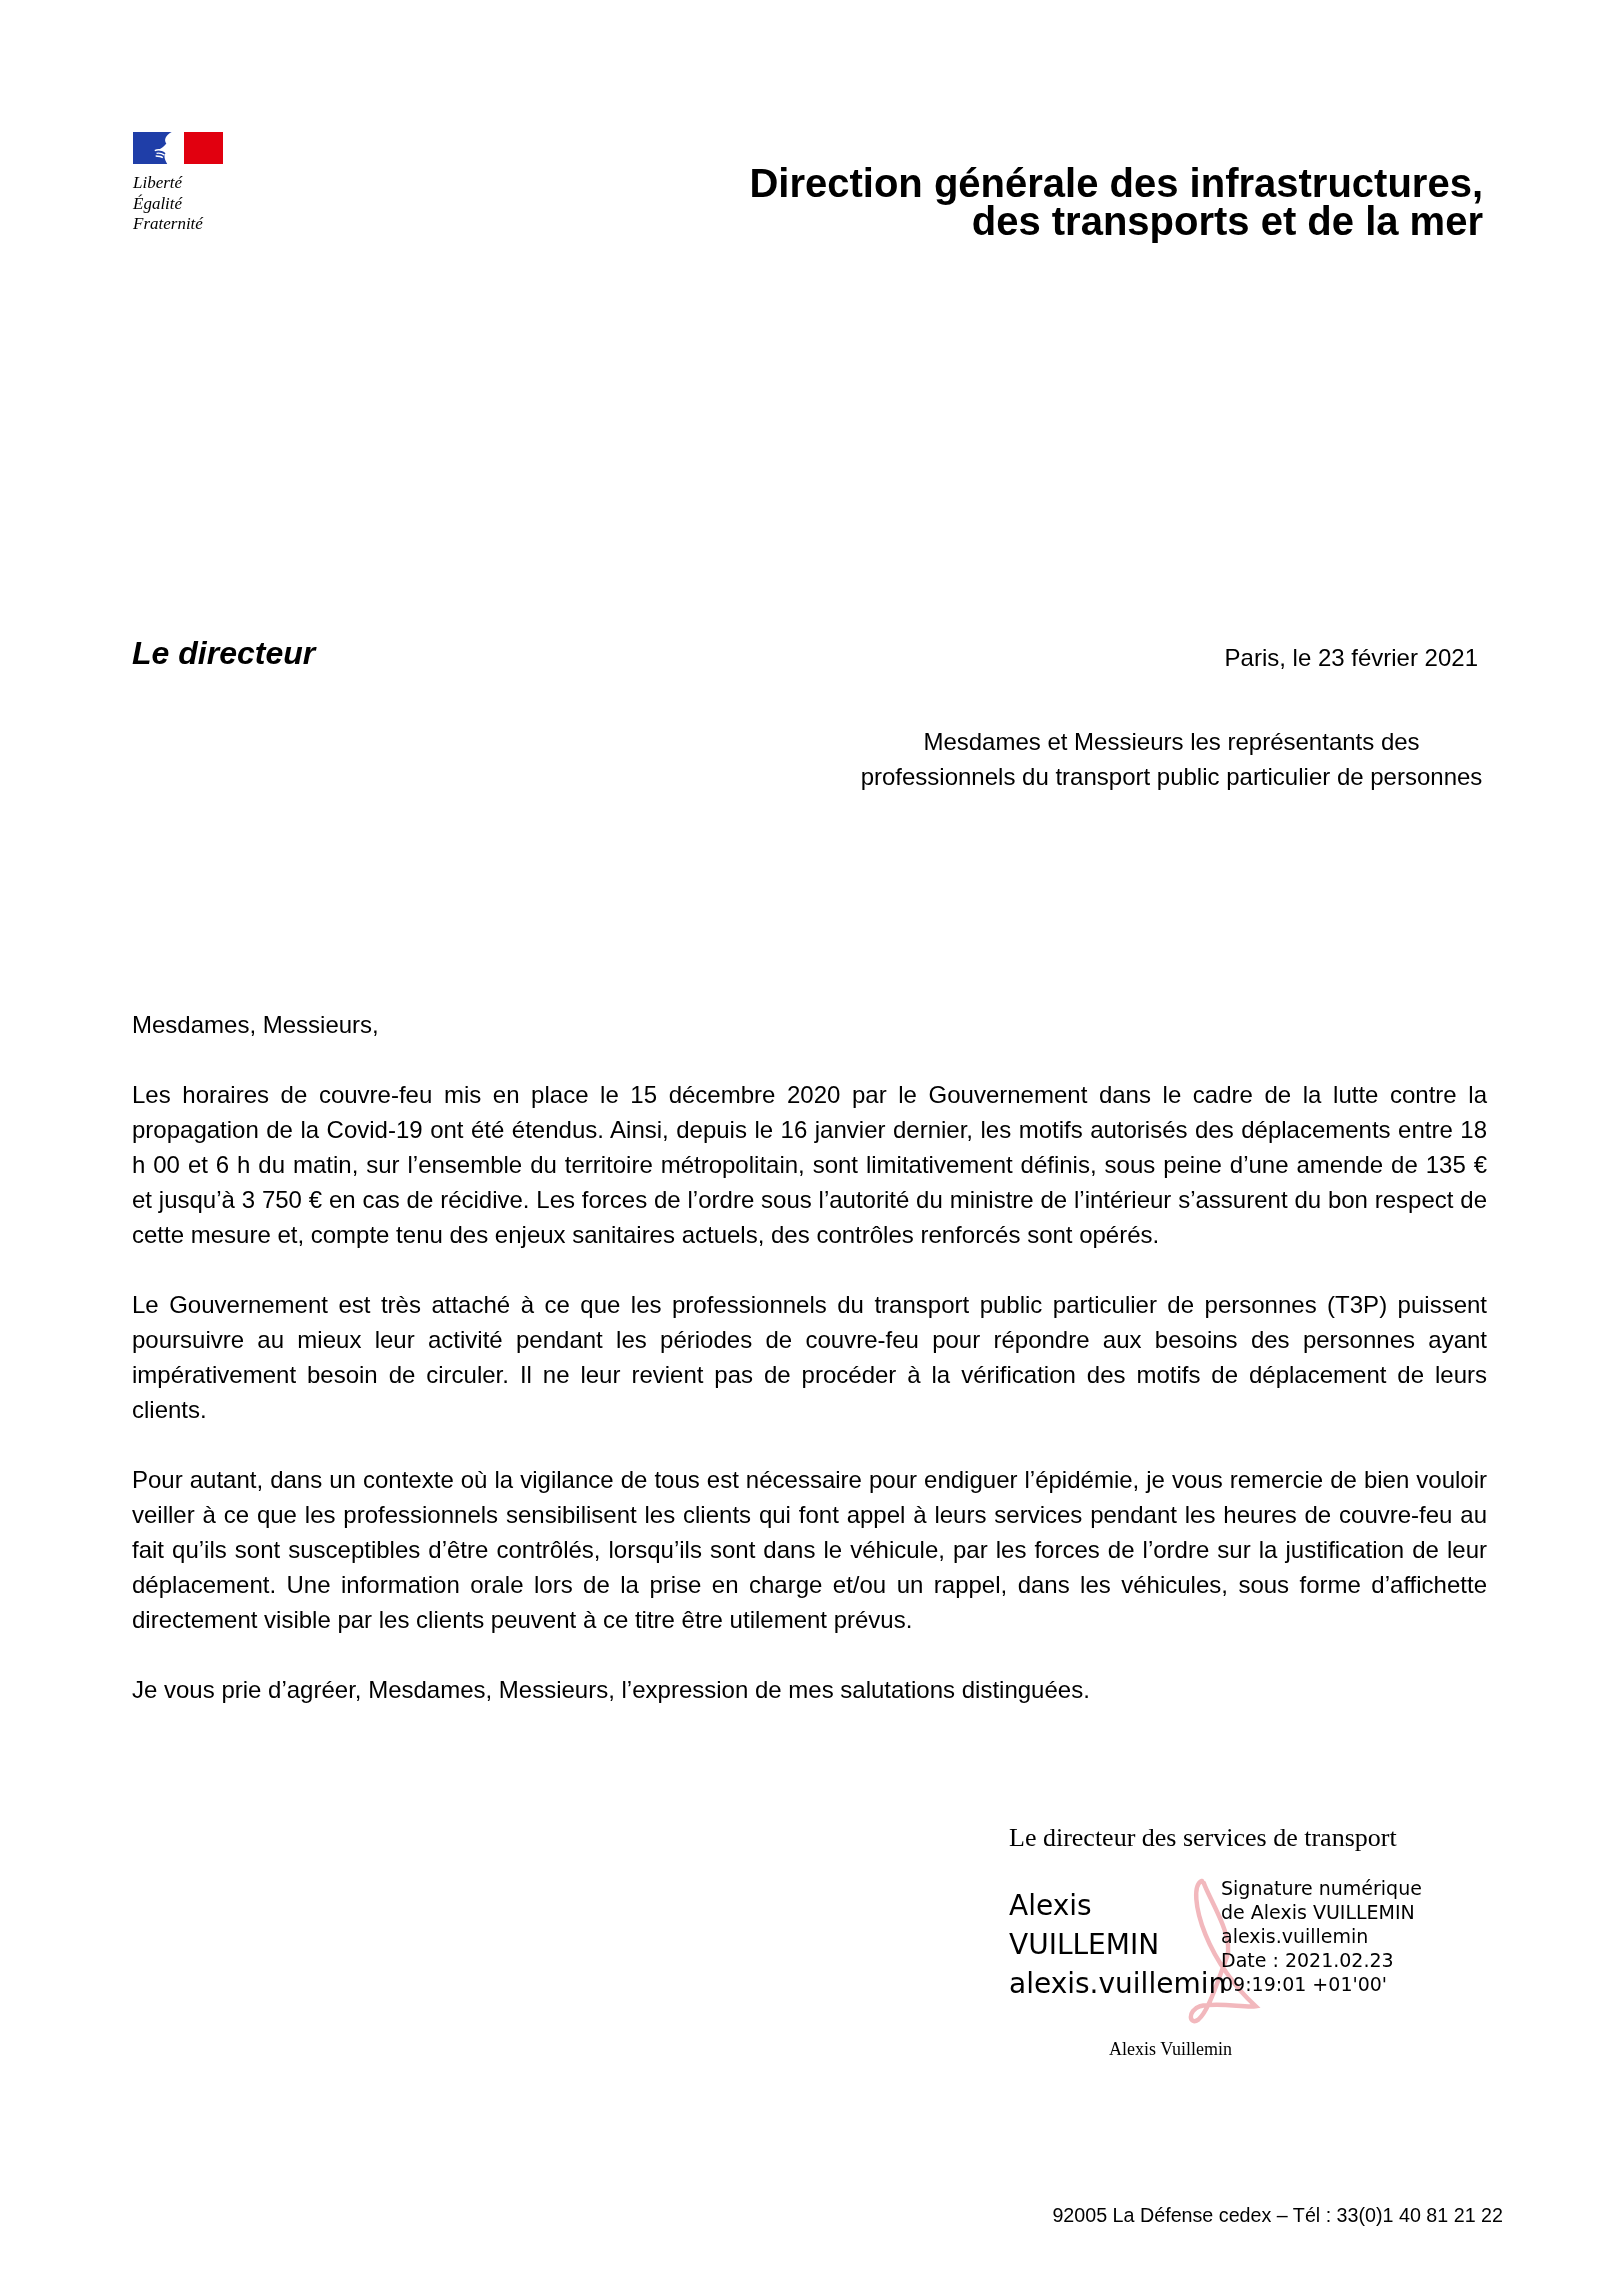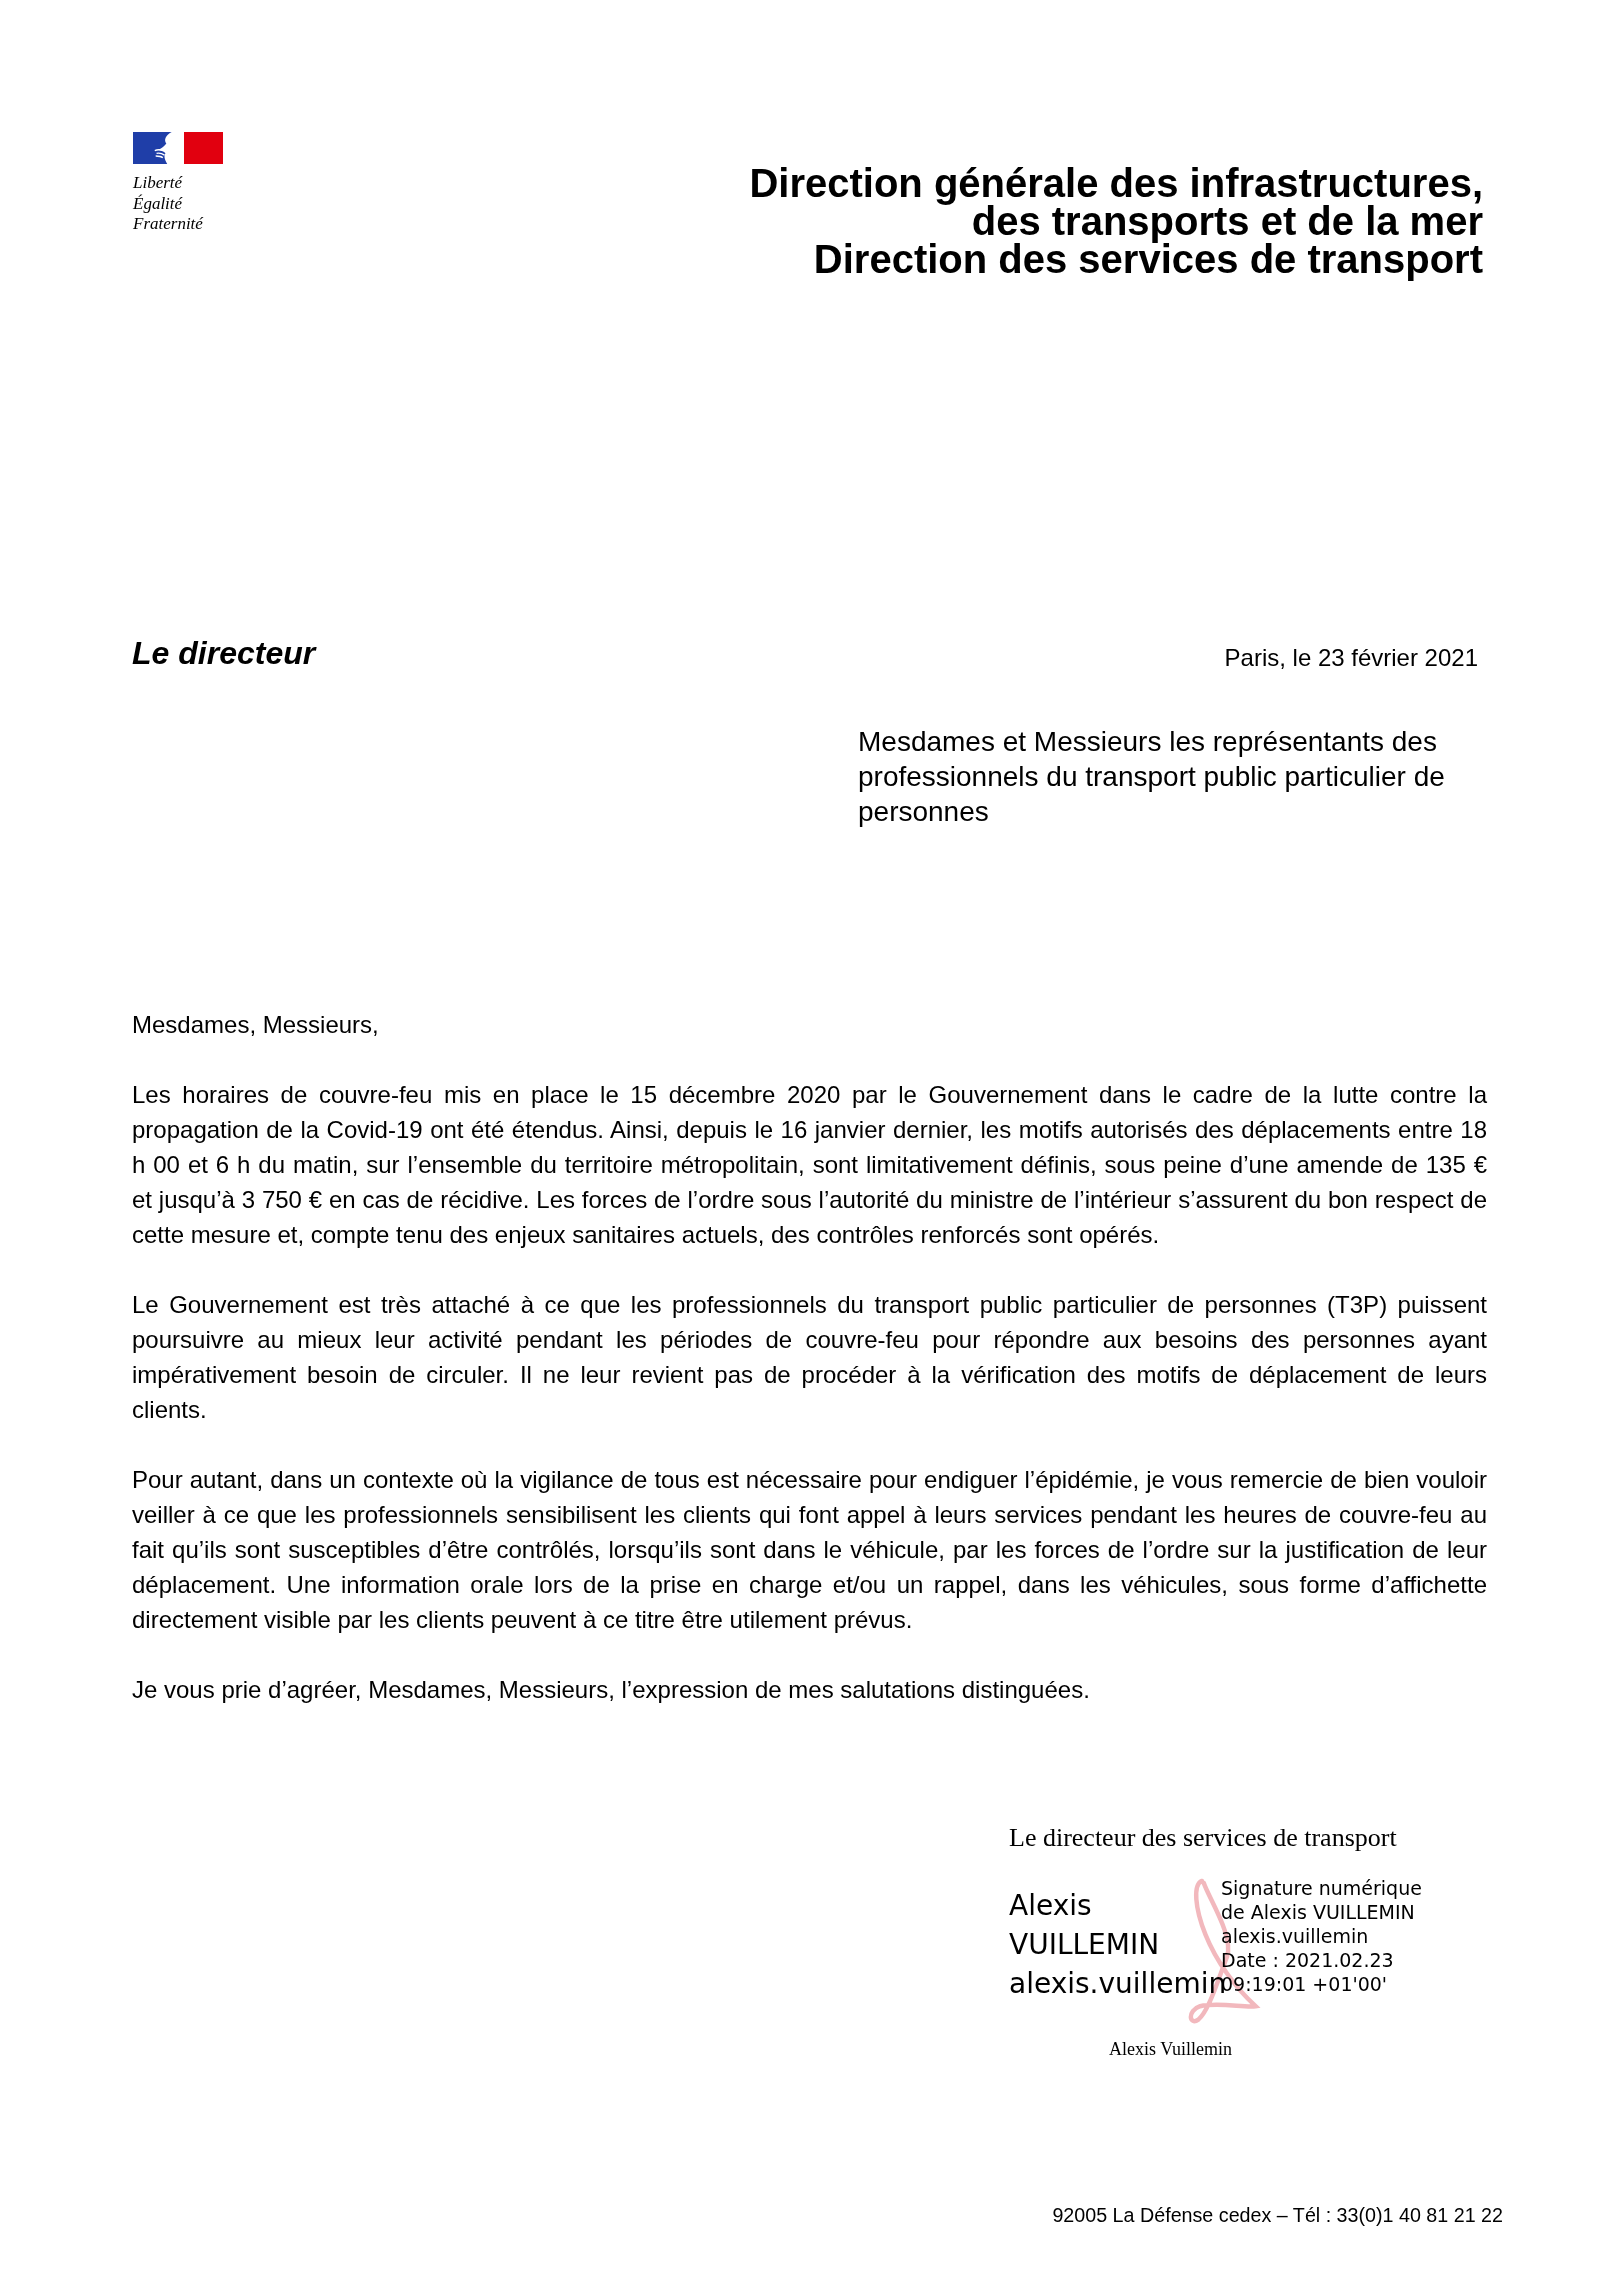--- a/index.html
+++ b/index.html
@@ -19,21 +19,21 @@
     #ministry-name { margin-top: 18px; font-family: "DejaVu Sans", sans-serif; font-weight: bold; font-size: 30px; line-height: 30px; letter-spacing: 0.4px; }
     #ministry-name div { white-space: nowrap; }
     #motto { margin-top: 9px; font-family: "Liberation Serif", serif; font-style: italic; font-size: 17px; line-height: 20.6px; }
 
     
     #header-org { right: 139px; top: 164px; text-align: right; font-weight: bold; font-size: 40px; line-height: 38px; }
 
     #director-label { left: 132px; top: 634px; font-weight: bold; font-size: 32px; line-height: 38px; font-style: italic; }
     #date { right: 144px; top: 643px; font-size: 24px; line-height: 29px; }
 
-    #addressee { right: 137px; top: 724px; text-align: left; font-size: 28px; line-height: 35px; width: 627px; }
+    #addressee { right: 137px; top: 724px; text-align: center; font-size: 24px; line-height: 35px; width: 627px; }
 
     #body { left: 132px; top: 1007px; width: 1355px; font-size: 24px; line-height: 35px; }
     #body p { margin: 0 0 35px 0; text-align: justify; }
     #body p.last { text-align-last: left; }
 
     
     #sig-caption { left: 1009px; top: 1823px; font-size: 26px; line-height: 29px; white-space: nowrap; }
     #sig-name { left: 1009px; top: 1886px; font-size: 28px; line-height: 39px; }
     #sig-name div { white-space: nowrap; }
     #sig-acrobat { left: 1182px; top: 1872px; }
@@ -59,21 +59,20 @@
   <div id="motto">
     <div>Liberté</div>
     <div>Égalité</div>
     <div>Fraternité</div>
   </div>
 </div>
 
 <div id="header-org" class="abs sans">
   <div>Direction générale des infrastructures,</div>
   <div>des transports et de la mer</div>
-  <div>Direction des services de transport</div>
 </div>
 
 <div id="director-label" class="abs sans">Le directeur</div>
 <div id="date" class="abs sans">Paris, le 23 février 2021</div>
 
 <div id="addressee" class="abs sans">Mesdames et Messieurs les représentants des professionnels du transport public particulier de personnes</div>
 
 <div id="body" class="abs sans">
   <p>Mesdames, Messieurs,</p>
   <p class="last">Les horaires de couvre-feu mis en place le 15 décembre 2020 par le Gouvernement dans le cadre de la lutte contre la propagation de la Covid-19 ont été étendus. Ainsi, depuis le 16 janvier dernier, les motifs autorisés des déplacements entre 18 h 00 et 6 h du matin, sur l’ensemble du territoire métropolitain, sont limitativement définis, sous peine d’une amende de 135 € et jusqu’à 3 750 € en cas de récidive. Les forces de l’ordre sous l’autorité du ministre de l’intérieur s’assurent du bon respect de cette mesure et, compte tenu des enjeux sanitaires actuels, des contrôles renforcés sont opérés.</p>

